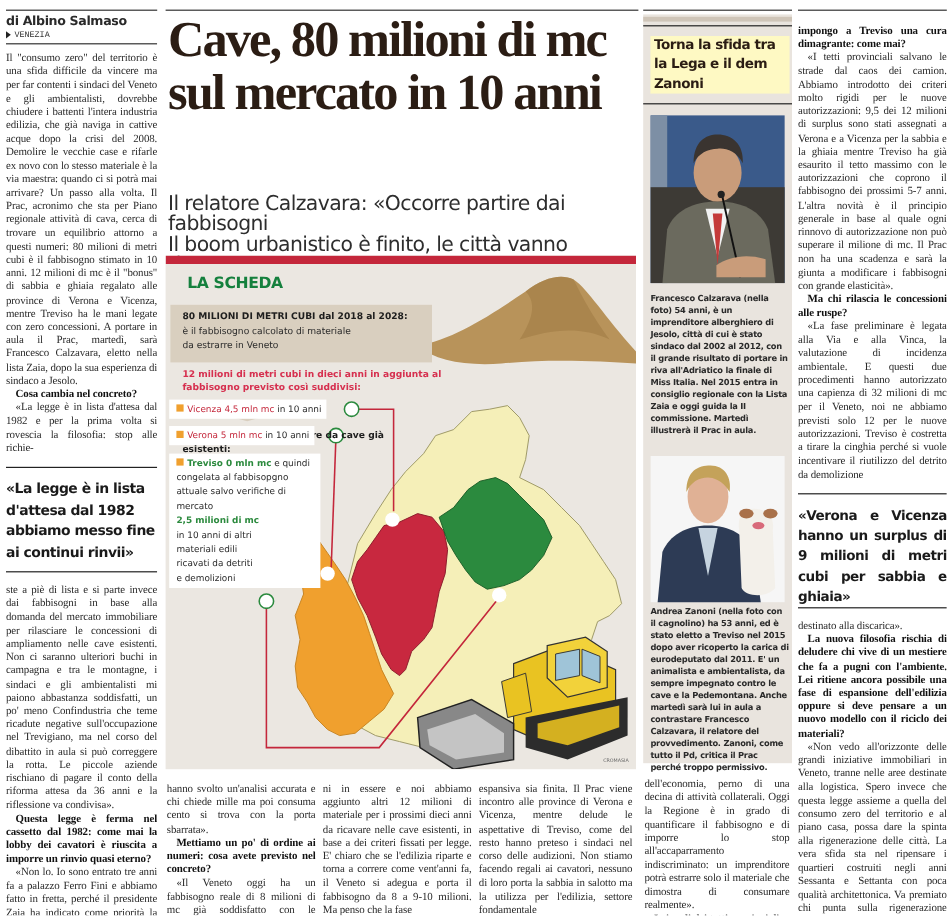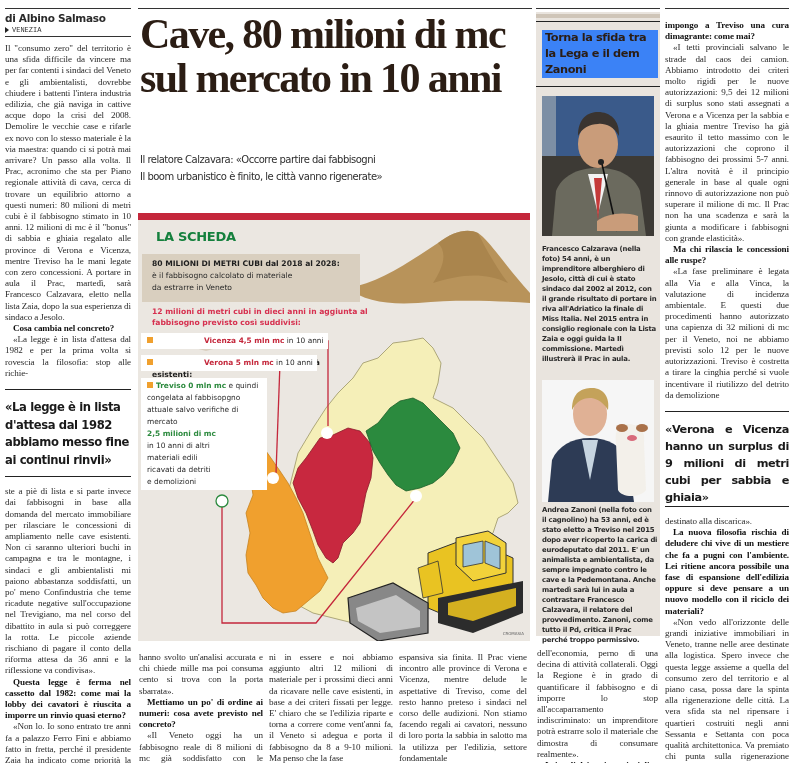--- a/index.html
+++ b/index.html
@@ -11,45 +11,45 @@
   .body-text .q { font-weight: bold; color: #111; text-indent: 8px; }
   .col { position: absolute; overflow: hidden; }
   
   #col1 { left: 5px; top: 0; width: 126px; height: 763px; }
   .byline { font-family: "DejaVu Sans", sans-serif; font-weight: bold; font-size: 10.5px; color: #2a2a2a; margin-top: 12px; letter-spacing: -0.3px; }
   .dateline { font-family: Liberation Mono, monospace; font-size: 7px; color: #333; margin-top: 2px; padding-bottom: 2px; border-bottom: 1.3px solid #333; }
   .dateline .tri { display: inline-block; width: 0; height: 0; border-top: 3px solid transparent; border-bottom: 3px solid transparent; border-left: 4px solid #222; margin-right: 3px; vertical-align: middle; }
   .pullquote { font-family: "DejaVu Sans", sans-serif; font-weight: bold; font-size: 11.6px; line-height: 17.5px; color: #1a1a1a; border-top: 1.3px solid #222; border-bottom: 1.3px solid #222; padding: 9px 0 7px; margin: 10px 0 9px; letter-spacing: -0.4px; }
   
   #headline { position: absolute; left: 140px; top: 12px; width: 392px; font-family: "Liberation Serif", serif; font-weight: bold; font-size: 42px; line-height: 44px; color: #2b1d14; letter-spacing: -1.6px; }
-  #subhead { position: absolute; left: 140px; top: 151px; width: 392px; font-family: "DejaVu Sans", sans-serif; font-size: 10px; line-height: 17px; color: #2e2e2e; letter-spacing: -0.5px; }
+  #subhead { position: absolute; left: 140px; top: 162px; width: 392px; font-family: "DejaVu Sans", sans-serif; font-size: 17px; line-height: 17px; color: #2e2e2e; letter-spacing: -0.5px; }
   
   #info { position: absolute; left: 138px; top: 213px; width: 392px; height: 428px; background: #ebe7e1; overflow: hidden; }
   #info .topbar { position: absolute; left: 0; top: 0; width: 100%; height: 7px; background: #c4273b; }
   #info .title { position: absolute; left: 18px; top: 16px; font-family: "DejaVu Sans", sans-serif; font-weight: bold; font-size: 13px; color: #15803d; letter-spacing: -0.3px; }
   #info .box80 { position: absolute; left: 4px; top: 41px; width: 218px; height: 48px; background: #d9cfbf; padding: 4px 16px 0 10px; font-family: "DejaVu Sans", sans-serif; font-size: 7.6px; line-height: 12px; color: #2a2a2a; }
   #info .box80 b { color: #1e1e1e; }
   #info .red12 { position: absolute; left: 14px; top: 93px; width: 230px; font-family: "DejaVu Sans", sans-serif; font-weight: bold; font-size: 7.6px; line-height: 11px; color: #d6304f; }
   #info .arrow { position: absolute; left: 24px; top: 126px; width: 0; height: 0; border-left: 44px solid transparent; border-right: 44px solid transparent; border-top: 12px solid #d9cfbf; }
   #info .sabbia { position: absolute; left: 14px; top: 144px; width: 200px; font-family: "DejaVu Sans", sans-serif; font-weight: bold; font-size: 7.6px; line-height: 12px; color: #1e1e1e; }
   #info .lbl { position: absolute; left: 3px; background: #fff; font-family: "DejaVu Sans", sans-serif; font-size: 7.4px; line-height: 12px; color: #2a2a2a; padding: 2px 4px 2px 6px; }
   #info .sq { display: inline-block; width: 6px; height: 6px; background: #f0a02e; margin-right: 3px; }
-  #info .lbl .red { color: #c4273b; font-weight: bold; margin-left: 48px; }
+  #info .lbl .red { color: #c4273b; font-weight: normal; }
   #info .lbl .grn { color: #2c8a3e; font-weight: bold; }
   #info .credit { position: absolute; right: 6px; bottom: 5px; font-family: "DejaVu Sans", sans-serif; font-size: 4px; color: #666; }
   #info svg { position: absolute; left: 0; top: 0; }
   
   #col2 { left: 139px; top: 652px; width: 124px; height: 111px; }
   #col3 { left: 269px; top: 652px; width: 124px; height: 111px; }
   #col4 { left: 399px; top: 652px; width: 128px; height: 111px; }
   
   #sidebar { position: absolute; left: 536px; top: 12px; width: 124px; height: 624px; background: #e9e4de; }
   #sidebar .stripe { position: absolute; left: 0; top: 2px; width: 100%; height: 4px; background: #cfc5b8; }
   #sidebar .srule { position: absolute; left: 0; width: 100%; height: 1.3px; background: #222; }
-  #sidebar .stitle { position: absolute; left: 6px; top: 18px; width: 116px; font-family: "DejaVu Sans", sans-serif; font-weight: bold; font-size: 11.3px; line-height: 16px; color: #2b1d14; letter-spacing: -0.4px; background: #3b82f6; padding: 0 3px; }
+  #sidebar .stitle { position: absolute; left: 6px; top: 18px; width: 116px; font-family: "DejaVu Sans", sans-serif; font-weight: bold; font-size: 11.3px; line-height: 16px; color: #2b1d14; letter-spacing: -0.4px; background: #fef9c3; padding: 0 3px; }
   #sidebar .photo { position: absolute; left: 6px; width: 112px; }
   #sidebar .cap { position: absolute; left: 6px; width: 116px; font-family: "DejaVu Sans", sans-serif; font-weight: bold; font-size: 6.9px; line-height: 10px; color: #2a2a2a; letter-spacing: -0.2px; }
   #col5 { left: 537px; top: 648px; width: 121px; height: 115px; }
   #col6 { left: 665px; top: 12px; width: 124px; height: 751px; }
   .pq2 { font-family: "DejaVu Sans", sans-serif; font-weight: bold; font-size: 11.3px; line-height: 17px; color: #1a1a1a; border-top: 1.3px solid #222; border-bottom: 1.3px solid #222; padding: 9px 0 0; margin: 10px 0 9px; letter-spacing: -0.4px; }
   .toprule { position: absolute; top: 8px; height: 1px; background: #333; }
 </style>
 </head>
 <body>
 

